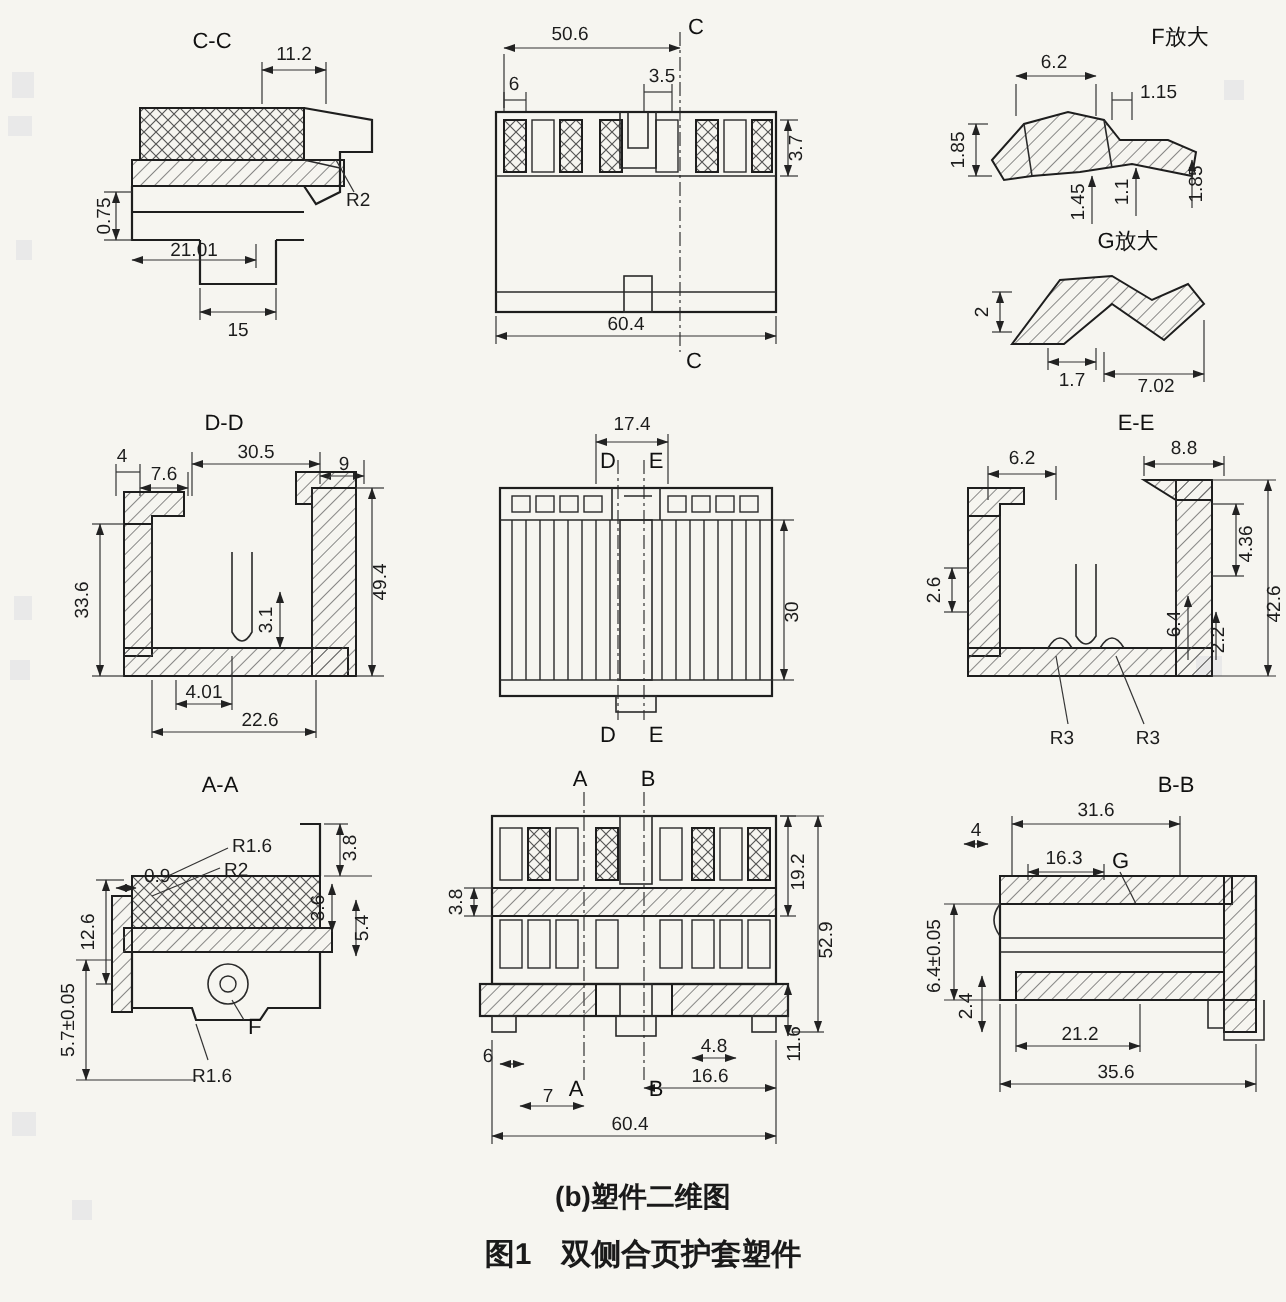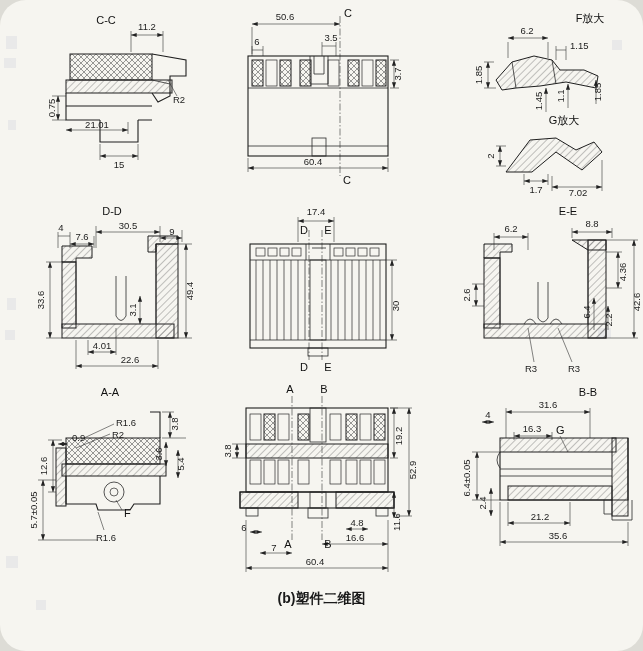--- a/index.html
+++ b/index.html
@@ -1,17 +1,17 @@
 <!DOCTYPE html>
 <html><head>
 <meta charset="utf-8">
 <style>
   html,body{margin:0;padding:0;background:#dddcd6;}
   .page{position:relative;width:643px;height:651px;background:#f6f5f0;overflow:hidden;
-        font-family:"Liberation Sans",sans-serif;color:#1a1a1a;border-radius:26px;}
+        font-family:"Liberation Sans",sans-serif;color:#1a1a1a;}
   svg{position:absolute;left:0;top:0;}
   .t{font-size:9.5px;fill:#1c1c1c;}
   .vt{font-size:11px;fill:#101010;}
   .o{stroke:#1e1e1e;stroke-width:1.1;fill:none;}
   .o2{stroke:#2a2a2a;stroke-width:0.8;fill:none;}
   .o3{stroke:#2a2a2a;stroke-width:0.7;fill:none;}
   .hf{fill:url(#hatch);stroke:#1e1e1e;stroke-width:1;}
   .xf{fill:url(#xhatch);stroke:#1e1e1e;stroke-width:1;}
   .d{stroke:#333;stroke-width:0.6;fill:none;}
   .cl{stroke:#333;stroke-width:0.6;stroke-dasharray:7 2 1.5 2;fill:none;}
@@ -447,14 +447,15 @@
     <line class="d" x1="508" y1="523" x2="570" y2="523" marker-start="url(#arr)" marker-end="url(#arr)"></line>
     <text class="t" x="540" y="520" text-anchor="middle">21.2</text>
     <line class="d" x1="500" y1="502" x2="500" y2="546"></line>
     <line class="d" x1="628" y1="522" x2="628" y2="546"></line>
     <line class="d" x1="500" y1="542" x2="628" y2="542" marker-start="url(#arr)" marker-end="url(#arr)"></line>
     <text class="t" x="558" y="539" text-anchor="middle">35.6</text>
   </g>
 </svg>
 
 <div class="cap cap1">(b)塑件二维图</div>
+<div class="cap cap2">图1　双侧合页护套塑件</div>
 
 </div>
 
 </body></html>

